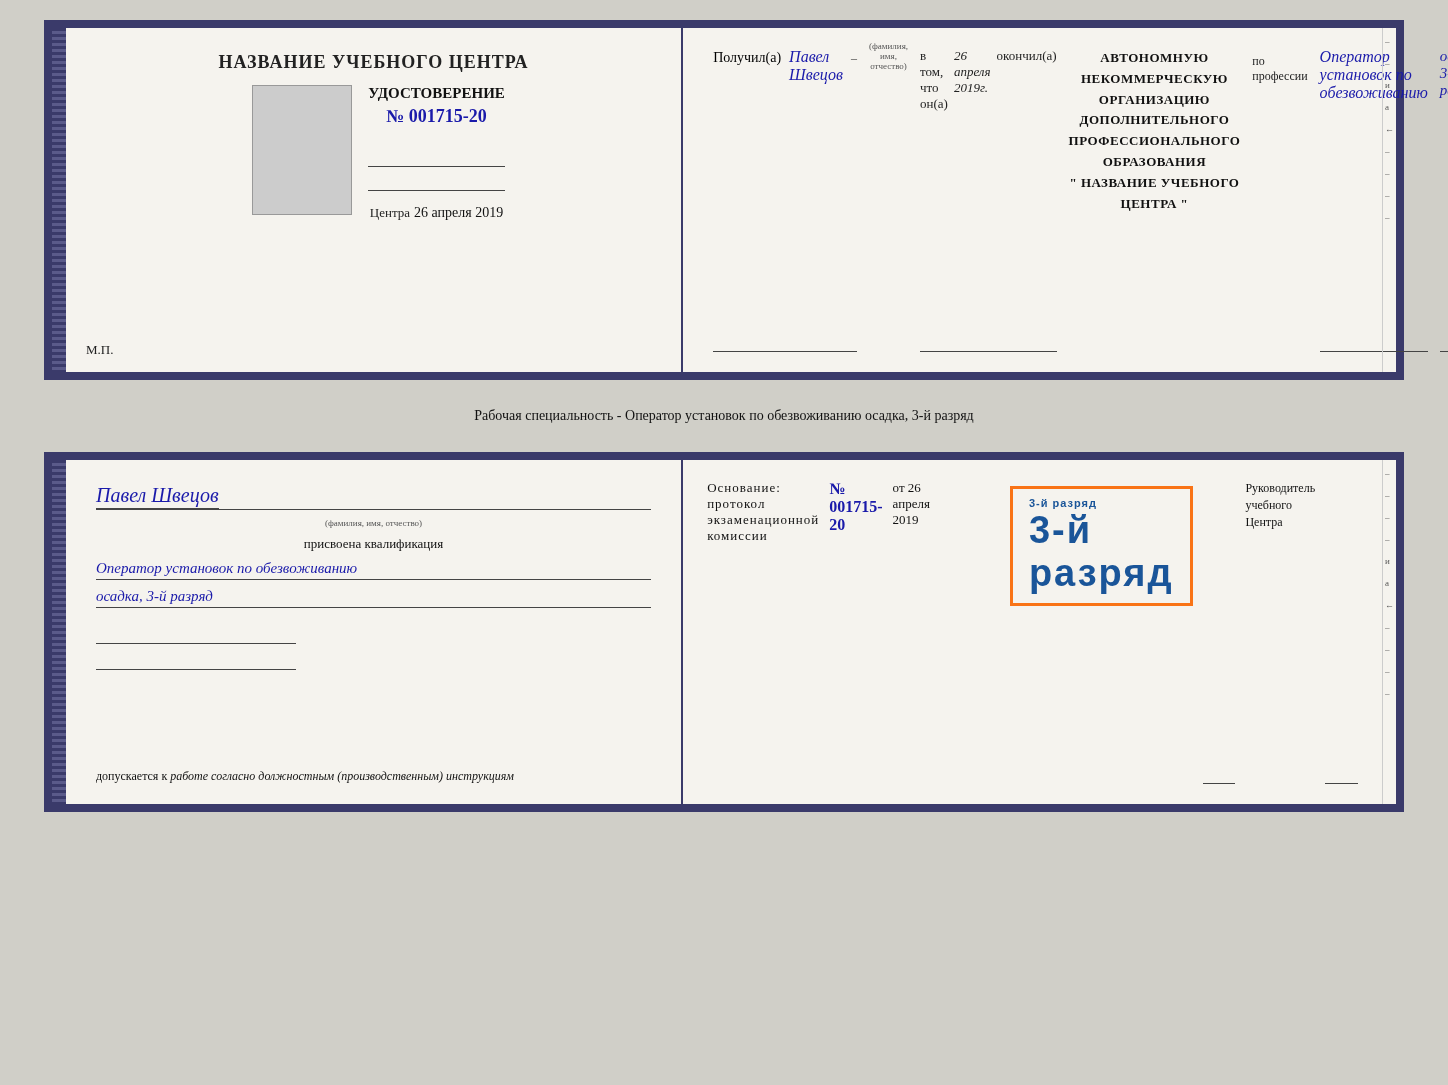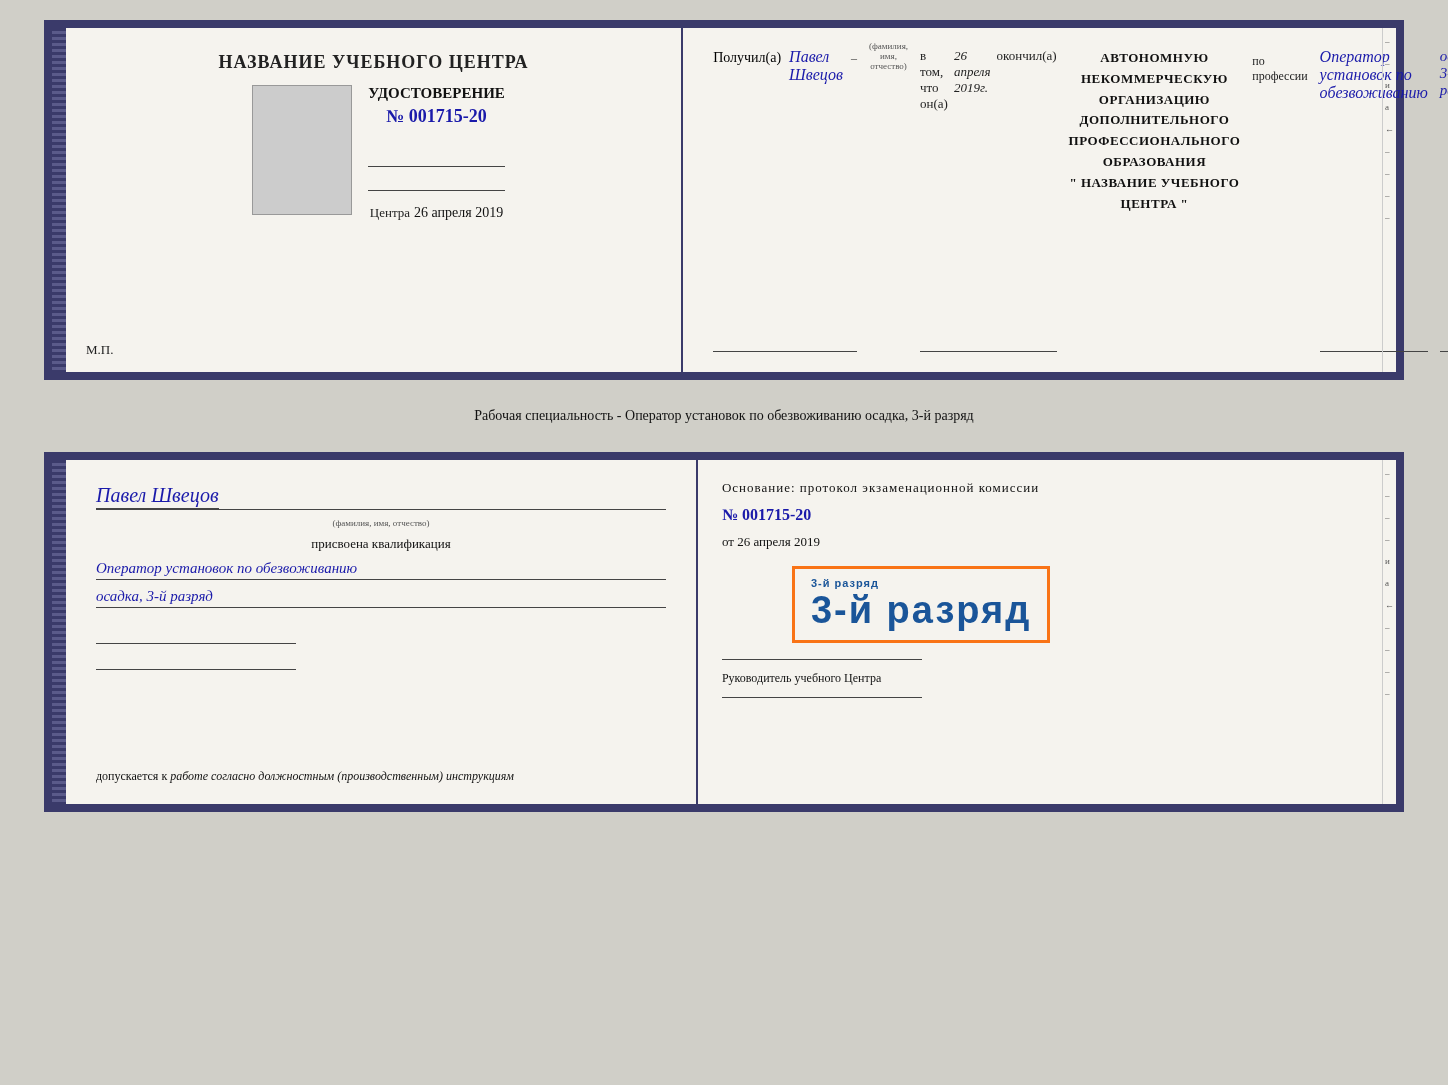--- a/index.html
+++ b/index.html
@@ -450,21 +450,21 @@
       <div class="sig-line"></div>
       <div class="sig-line"></div>
     </div>
 
     <div class="dopuskaetsya-text">
       <span>допускается к</span>
       <span class="dopuskaetsya-italic">работе согласно должностным (производственным) инструкциям</span>
     </div>
   </div>
 
-  <div class="doc2-right" style="display:flex; flex-direction:column; gap:10px;">
+  <div class="doc2-right" style="display:flex; flex-direction:row; gap:10px;">
     <div class="osnov-label">Основание: протокол экзаменационной комиссии</div>
     <div class="protocol-num">№ 001715-20</div>
     <div class="ot-row">
       <span>от</span>
       <span>26 апреля 2019</span>
     </div>
 
 
     <div style="position:relative; margin-left:30px;">
       <div class="stamp-box">

